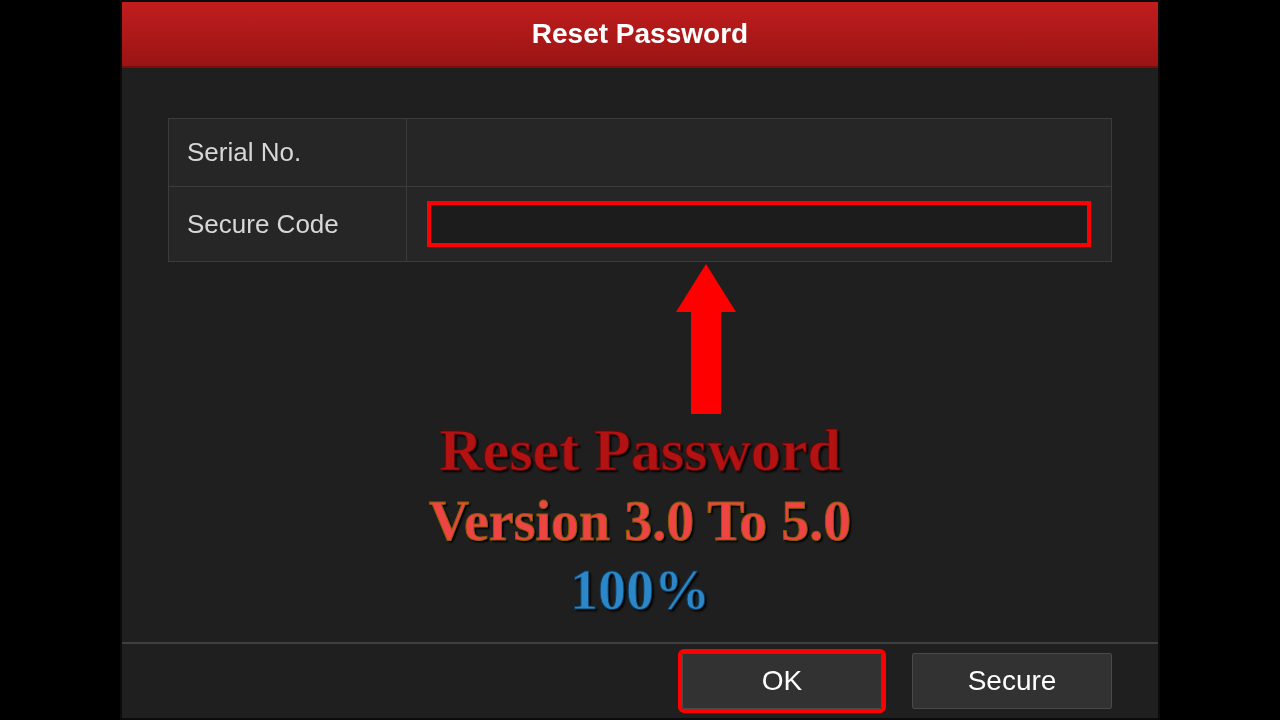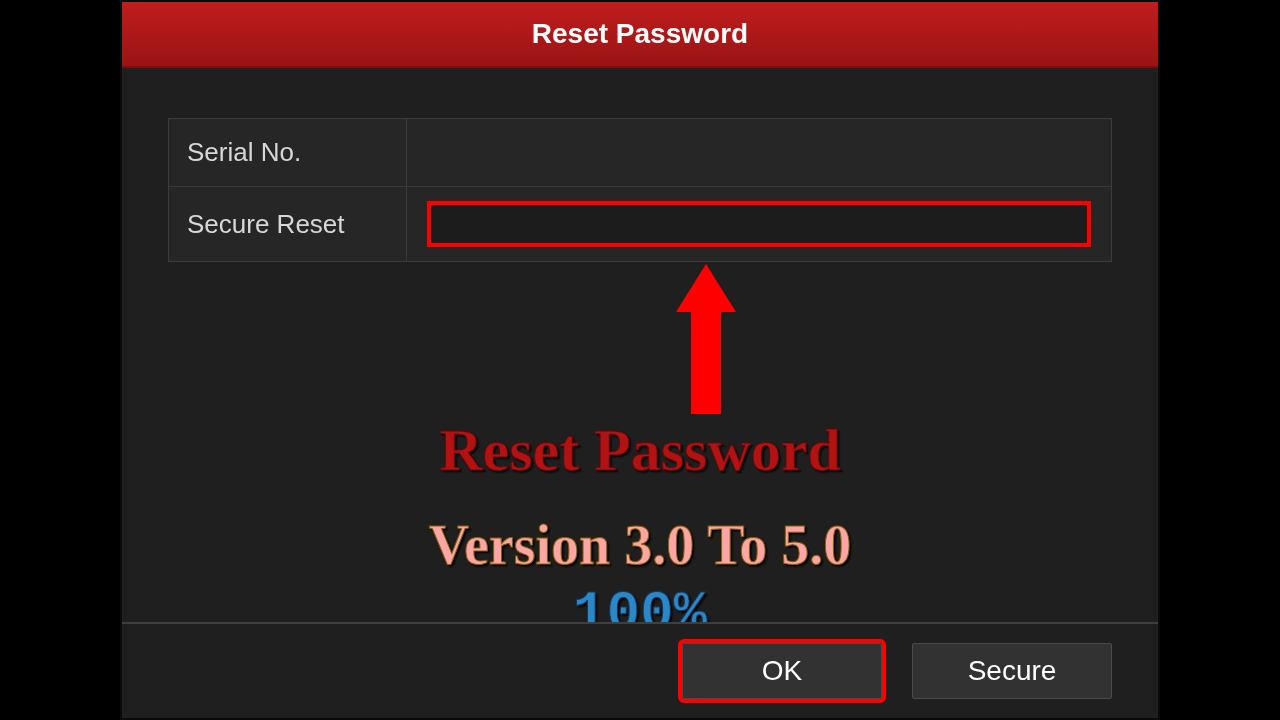--- a/index.html
+++ b/index.html
@@ -123,40 +123,38 @@
   .caption .line1 {
     font-size: 60px;
     font-weight: 700;
     color: #b31212;
     -webkit-text-stroke: 1px #5d0a0a;
     text-shadow: 2px 2px 2px #000;
   }
   .caption .line2 {
     font-size: 56px;
     font-weight: 700;
-    color: #fca5a5;
+    color: #ef4444;
     -webkit-text-stroke: 1px #865c03;
     text-shadow: 2px 2px 2px #000;
-    margin-top: 24px;
   }
   .caption .line3 {
     font-size: 56px;
     font-weight: 700;
     color: #2c87c9;
     -webkit-text-stroke: 1px #0f3b5a;
     text-shadow: 2px 2px 2px #000;
-    font-family: Liberation Mono, monospace;
   }
 
   .button-bar {
     position: absolute;
     bottom: 0;
     left: 0;
     right: 0;
-    height: 96px;
+    height: 76px;
     border-top: 2px solid #3f3f3f;
     display: flex;
     justify-content: flex-end;
     align-items: center;
     padding-right: 46px;
     gap: 30px;
     background: #1f1f1f;
   }
   .btn {
     min-width: 200px;
@@ -190,21 +188,21 @@
 
   <div class="content">
 
     <div class="form-table">
 
       <div class="form-row">
         <div class="form-label">Serial No.</div>
       </div>
 
       <div class="form-row">
-        <div class="form-label">Secure Reset</div>
+        <div class="form-label">Secure Code</div>
         <div class="form-value">
           <input class="secure-input" type="text" value="" style="">
         </div>
       </div>
 
     </div>
 
     <div class="arrow-annotation">
       <div class="arrow-head"></div>
       <div class="arrow-stem"></div>

